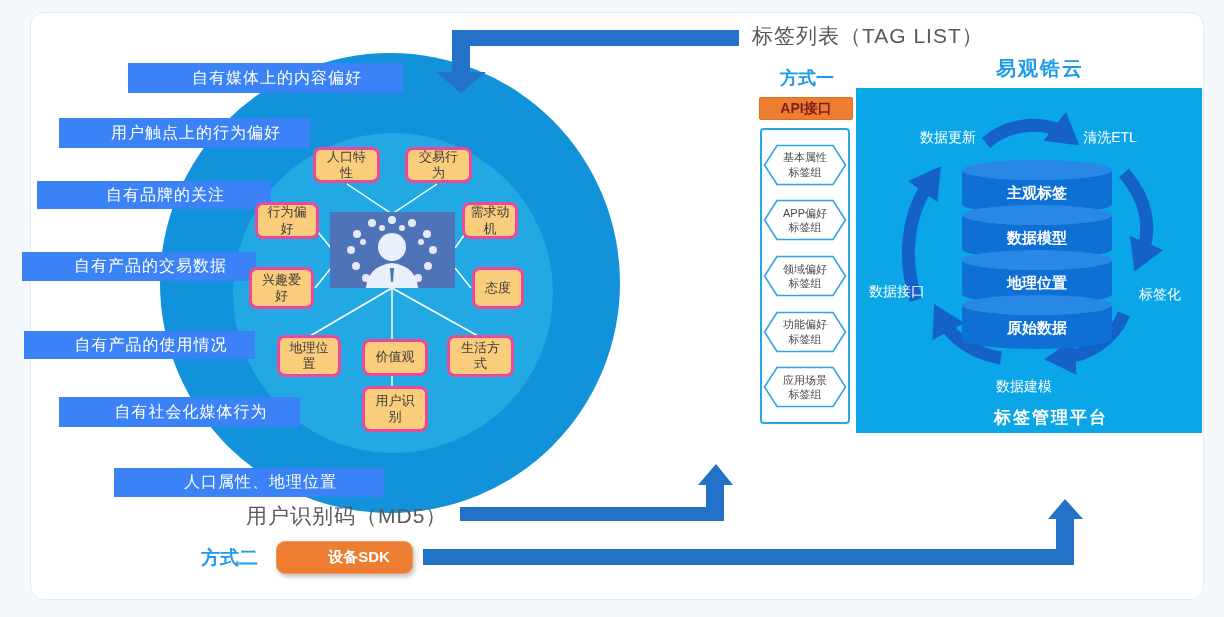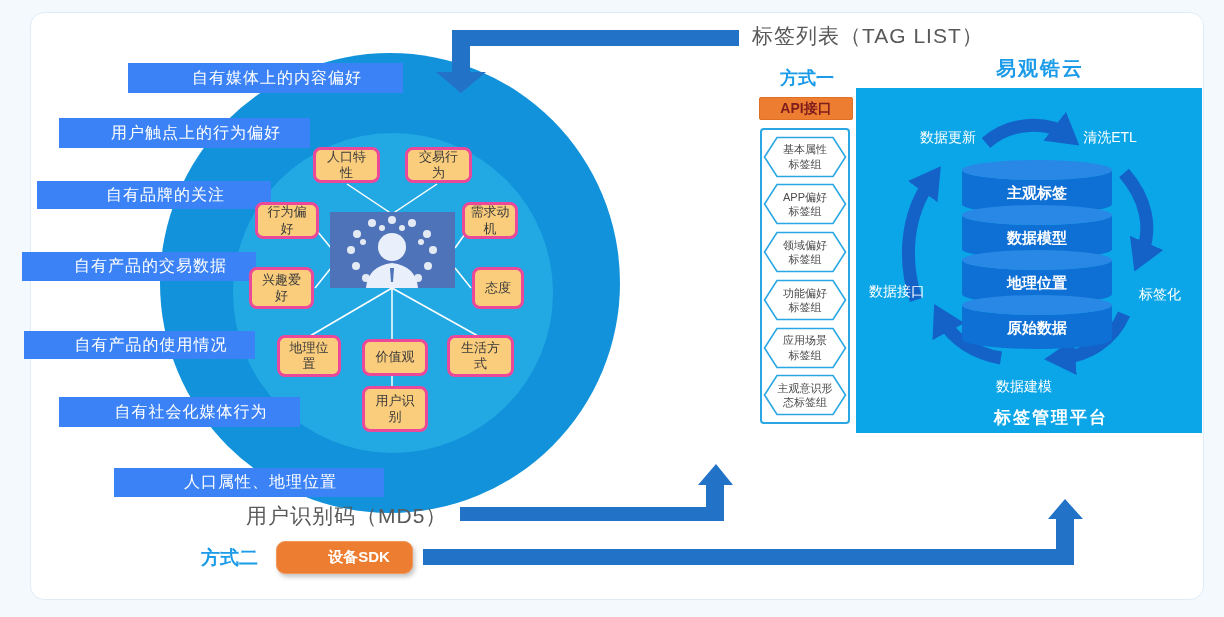--- a/index.html
+++ b/index.html
@@ -202,27 +202,20 @@
     <span>功能偏好
 标签组</span>
   </div>
   <div class="hex">
     <svg width="84" height="42" viewBox="0 0 84 42">
         <polygon points="14,1.5 70,1.5 82.5,21 70,40.5 14,40.5 1.5,21" fill="#fff" stroke="#2AA7E3" stroke-width="1.6"></polygon>
       </svg>
     <span>应用场景
 标签组</span>
   </div>
-  <div class="hex">
-    <svg width="84" height="42" viewBox="0 0 84 42">
-        <polygon points="14,1.5 70,1.5 82.5,21 70,40.5 14,40.5 1.5,21" fill="#fff" stroke="#2AA7E3" stroke-width="1.6"></polygon>
-      </svg>
-    <span>主观意识形
-态标签组</span>
-  </div>
 </div>
 
 <div class="abs cloud-title">易观锆云</div>
 
 <div class="abs panel">
 
   <svg class="cycle-svg" style="left:0;top:0" width="346" height="345" viewBox="0 0 346 345">
     <defs>
       <marker id="ah" markerWidth="2.4" markerHeight="2.8" refX="1.1" refY="1.4" orient="auto" markerUnits="strokeWidth">
         <path d="M0,0 L2.4,1.4 L0,2.8 Z" fill="#1462C8"></path>

